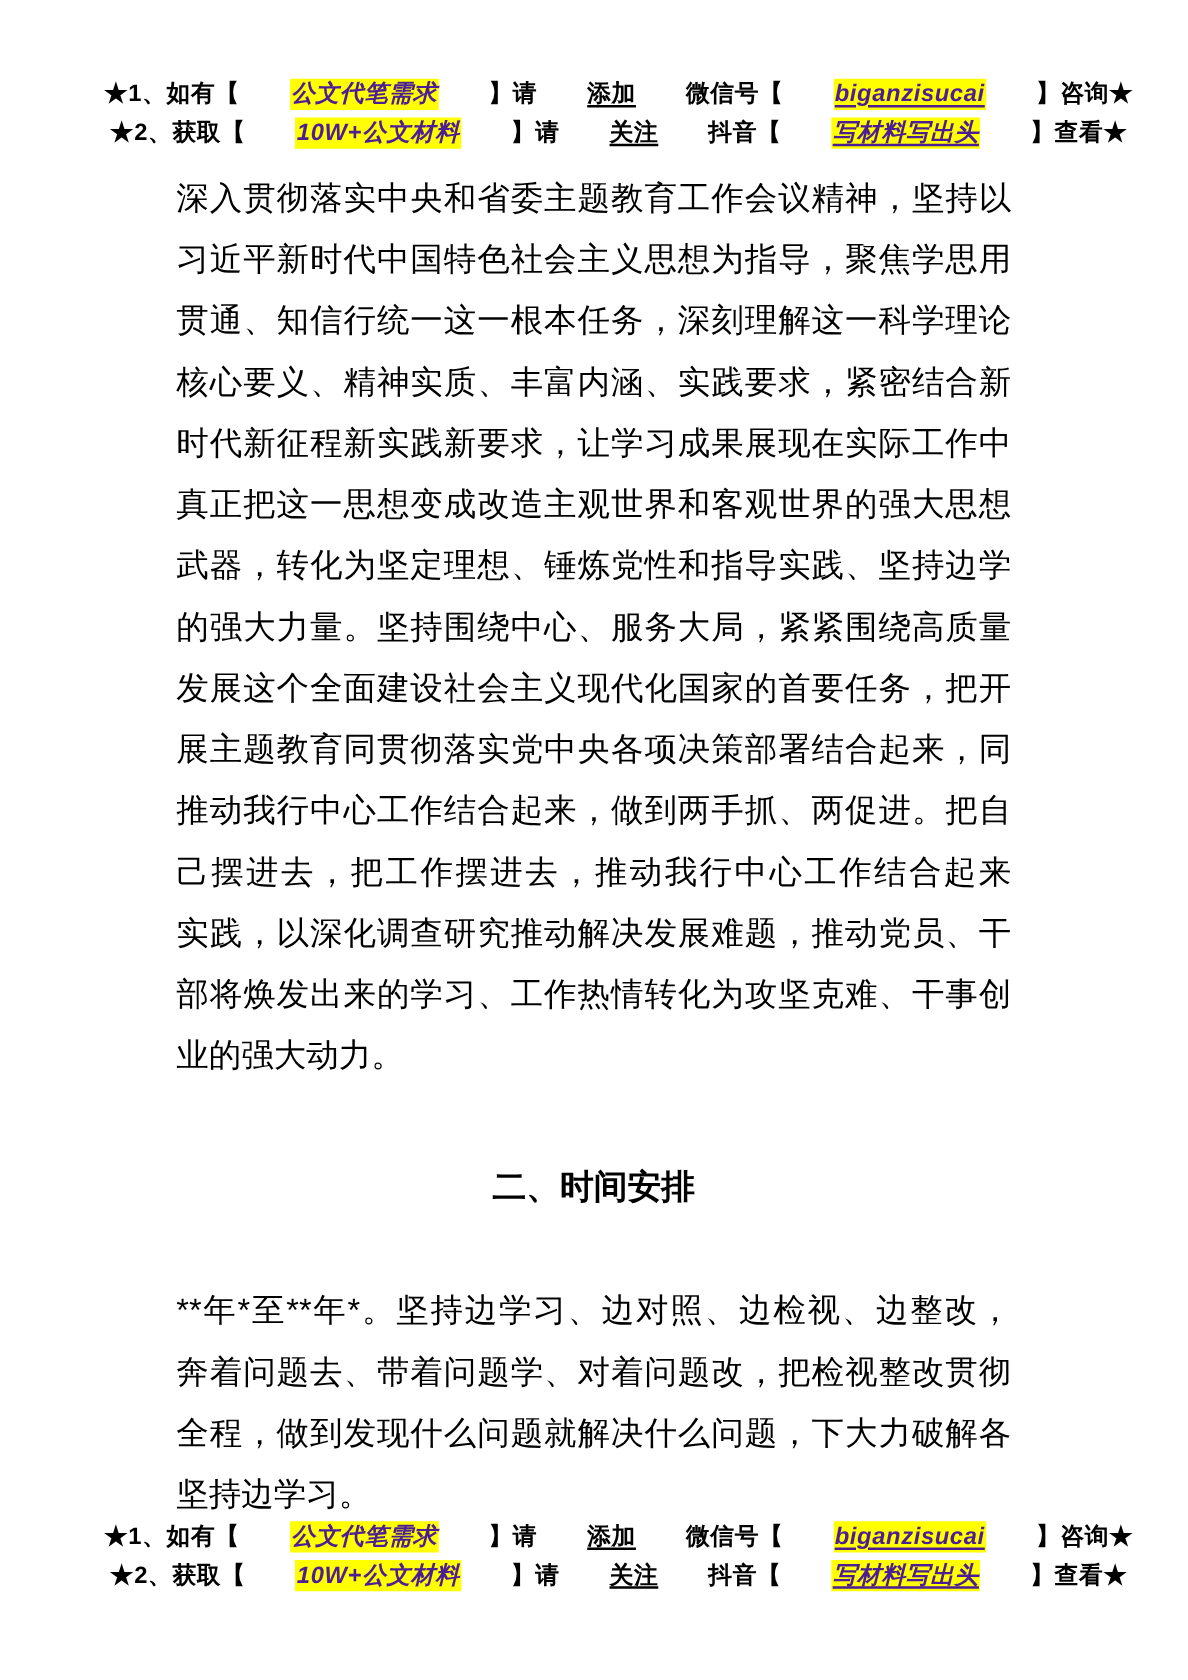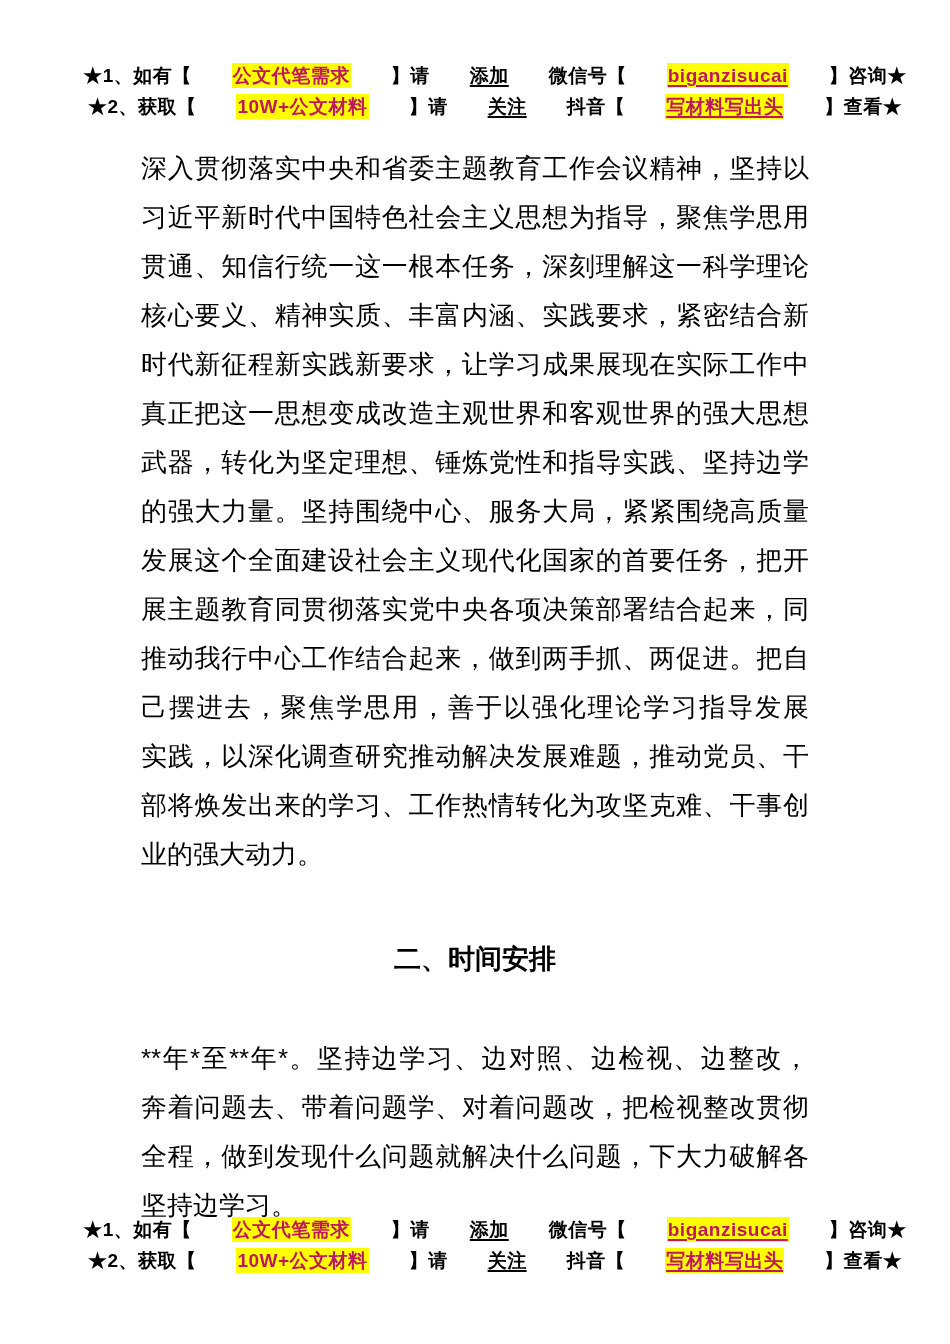--- a/index.html
+++ b/index.html
@@ -22,32 +22,33 @@
     font-weight: bold;
     line-height: 31px;
     letter-spacing: 0.5px;
     color: #000000;
   }
   .promo-top { top: 60px; }
   .promo-bottom { top: 1214px; }
   .seg { white-space: pre; margin-left: 40px; }
   .seg-hl {
     background: #ffff00;
-    color: #be185d;
+    color: #4c1d95;
     padding: 2px 1px;
+    font-style: italic;
   }
   .seg-u {
     text-decoration: underline;
     text-decoration-thickness: 2px;
     text-underline-offset: 3px;
   }
   
   .content {
     position: absolute;
-    top: 144px;
+    top: 134px;
     left: 141px;
     width: 668px;
   }
   .bline {
     font-size: 26px;
     line-height: 49px;
     height: 49px;
     text-align: justify;
     text-align-last: justify;
     overflow: hidden;
@@ -87,21 +88,21 @@
       <div class="bline">习近平新时代中国特色社会主义思想为指导，聚焦学思用</div>
       <div class="bline">贯通、知信行统一这一根本任务，深刻理解这一科学理论</div>
       <div class="bline">核心要义、精神实质、丰富内涵、实践要求，紧密结合新</div>
       <div class="bline">时代新征程新实践新要求，让学习成果展现在实际工作中</div>
       <div class="bline">真正把这一思想变成改造主观世界和客观世界的强大思想</div>
       <div class="bline">武器，转化为坚定理想、锤炼党性和指导实践、坚持边学习</div>
       <div class="bline">的强大力量。坚持围绕中心、服务大局，紧紧围绕高质量</div>
       <div class="bline">发展这个全面建设社会主义现代化国家的首要任务，把开</div>
       <div class="bline">展主题教育同贯彻落实党中央各项决策部署结合起来，同</div>
       <div class="bline">推动我行中心工作结合起来，做到两手抓、两促进。把自</div>
-      <div class="bline">己摆进去，聚焦学思用，善于以强化理论学习指导发展</div>
+      <div class="bline">己摆进去，把工作摆进去，推动我行中心工作结合起来</div>
       <div class="bline">实践，以深化调查研究推动解决发展难题，推动党员、干</div>
       <div class="bline">部将焕发出来的学习、工作热情转化为攻坚克难、干事创</div>
       <div class="bline last">业的强大动力。</div>
     </div>
 
     <div class="heading">二、时间安排</div>
 
     <div class="para para2">
       <div class="bline">**年*至**年*。坚持边学习、边对照、边检视、边整改，</div>
       <div class="bline">奔着问题去、带着问题学、对着问题改，把检视整改贯彻</div>

